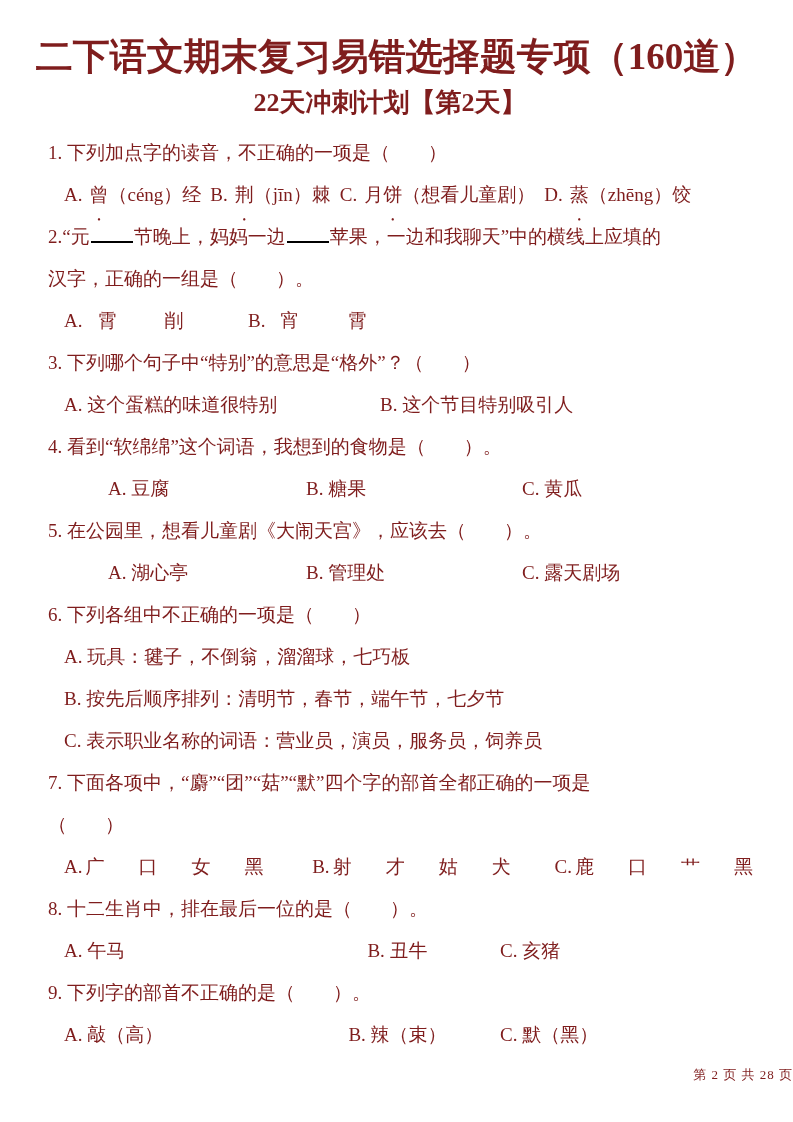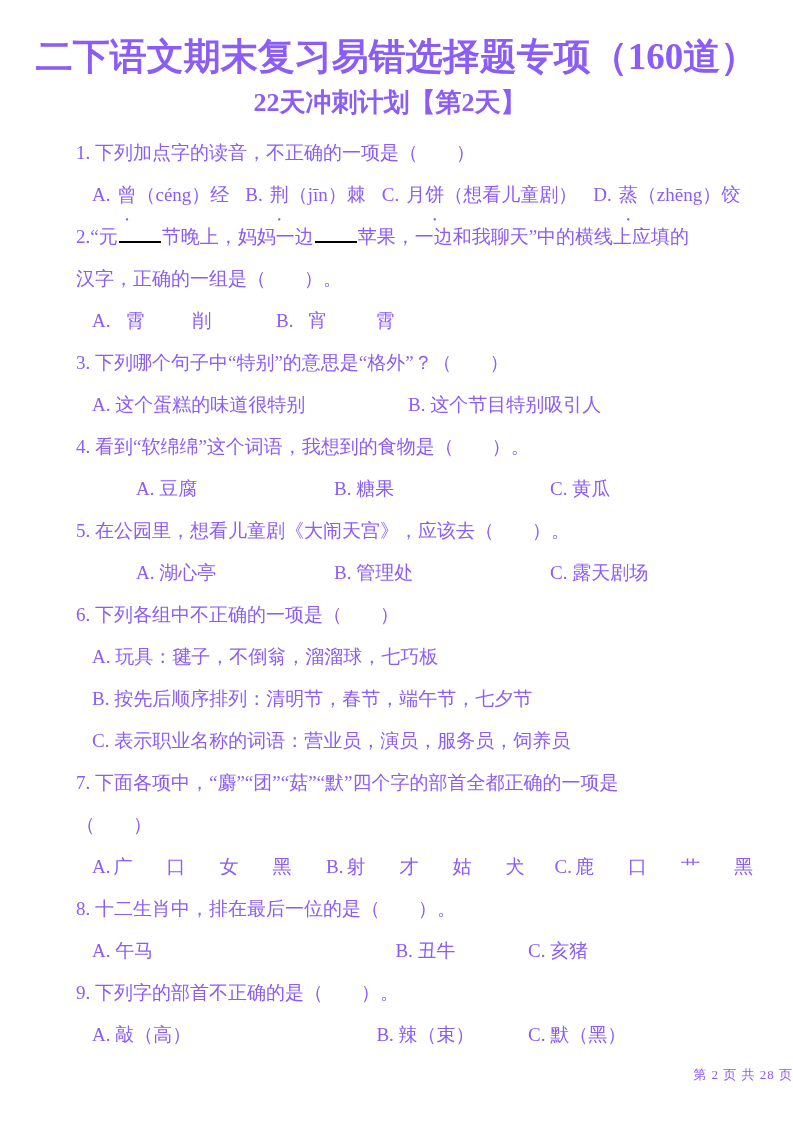--- a/index.html
+++ b/index.html
@@ -1,59 +1,59 @@
 <!DOCTYPE html>
 <html><head>
 <meta charset="utf-8">
 <style>
   html,body { margin:0; padding:0; background:#e8e8e8; }
   .page {
     position:relative;
     width:793px; height:1122px;
     margin:0 auto;
     background:#ffffff;
-    color:#8b5cf6;
+    color:#7f1d1d;
     font-family:"Liberation Serif", serif;
     overflow:hidden;
   }
   .title {
     margin:34px 4px 0 4px;
     text-align:center;
     font-size:37px;
     font-weight:bold;
     line-height:1.25;
     white-space:nowrap;
     letter-spacing:0px;
   }
   .subtitle {
     margin:6px 13px 0 0;
     text-align:center;
     font-size:26px;
     font-weight:bold;
     line-height:1.3;
   }
   .content {
-    padding:12px 40px 0 76px;
+    padding:12px 40px 0 48px;
     font-size:19px;
   }
   .line { margin:0; line-height:42px; white-space:nowrap; }
   .opts { padding-left:16px; }
   .cols { display:flex; }
   .cols > .cell { display:inline-block; }
   
   .q2 > .cell:nth-child(1){ width:184px; }
   .q2 > .cell:nth-child(2){ width:232px; }
   .q3 > .cell:nth-child(1){ width:316px; }
   .q45 > .cell:nth-child(1){ width:198px;margin-left:44px; }
   .q45 > .cell:nth-child(2){ width:216px; }
   .q7 > .cell:nth-child(1){ width:256px; }
   .q7 > .cell:nth-child(2){ width:250px; }
   .q89 > .cell:nth-child(1){ width:231px; }
   .q89 > .cell:nth-child(2){ width:205px;text-align:center; }
-  .q1 { display:flex; gap:16px; }
+  .q1 { display:flex; gap:9px; }
   .lab { margin-right:7px; }
   .q7 .lab { margin-right:0; }
   .pc { margin-left:8px; }
   .pc + .pc { margin-left:48px; }
   .q7 .pc { margin-left:3px; }
   .q7 .pc + .pc { margin-left:34px; }
   .dotted { position:relative; display:inline-block; }
   .dotted::after {
     content:"\2022";
     position:absolute; left:50%; bottom:-9px;

